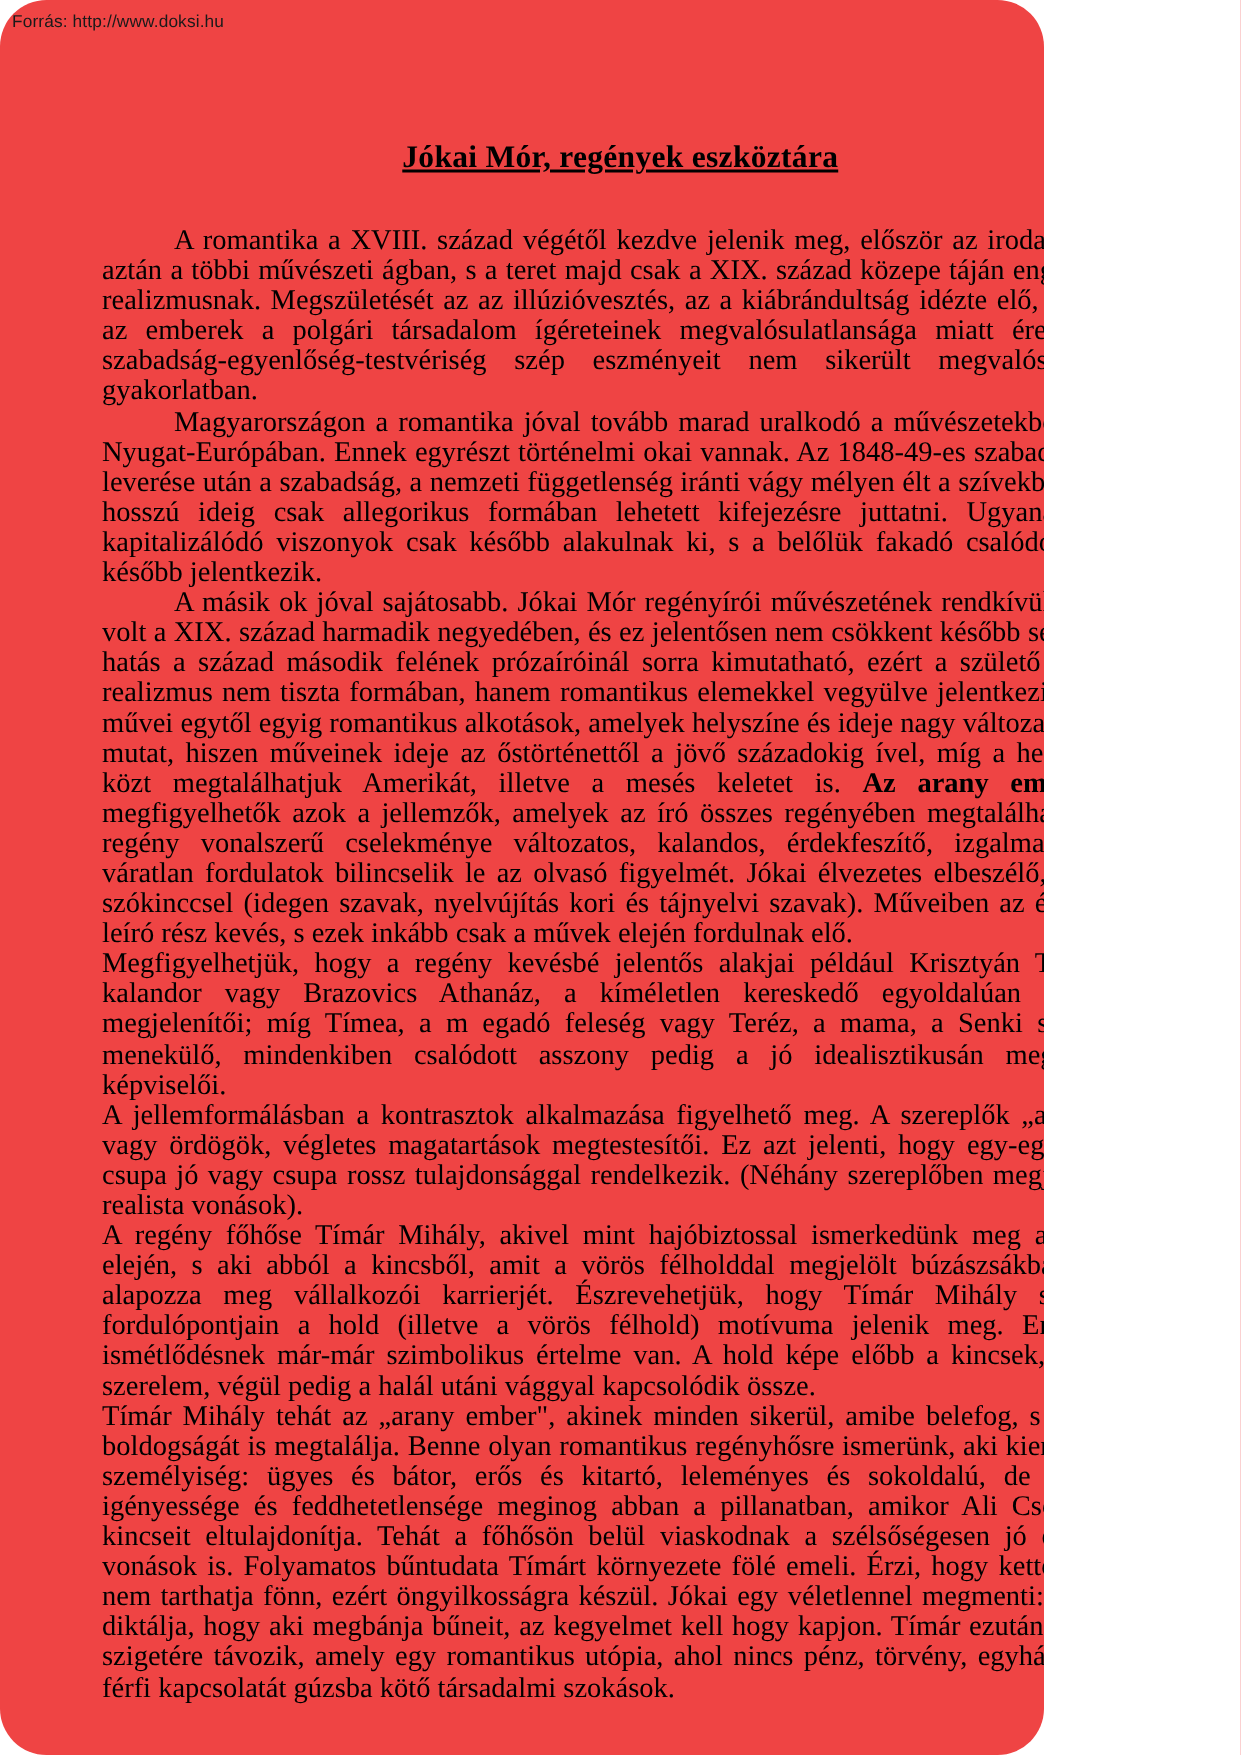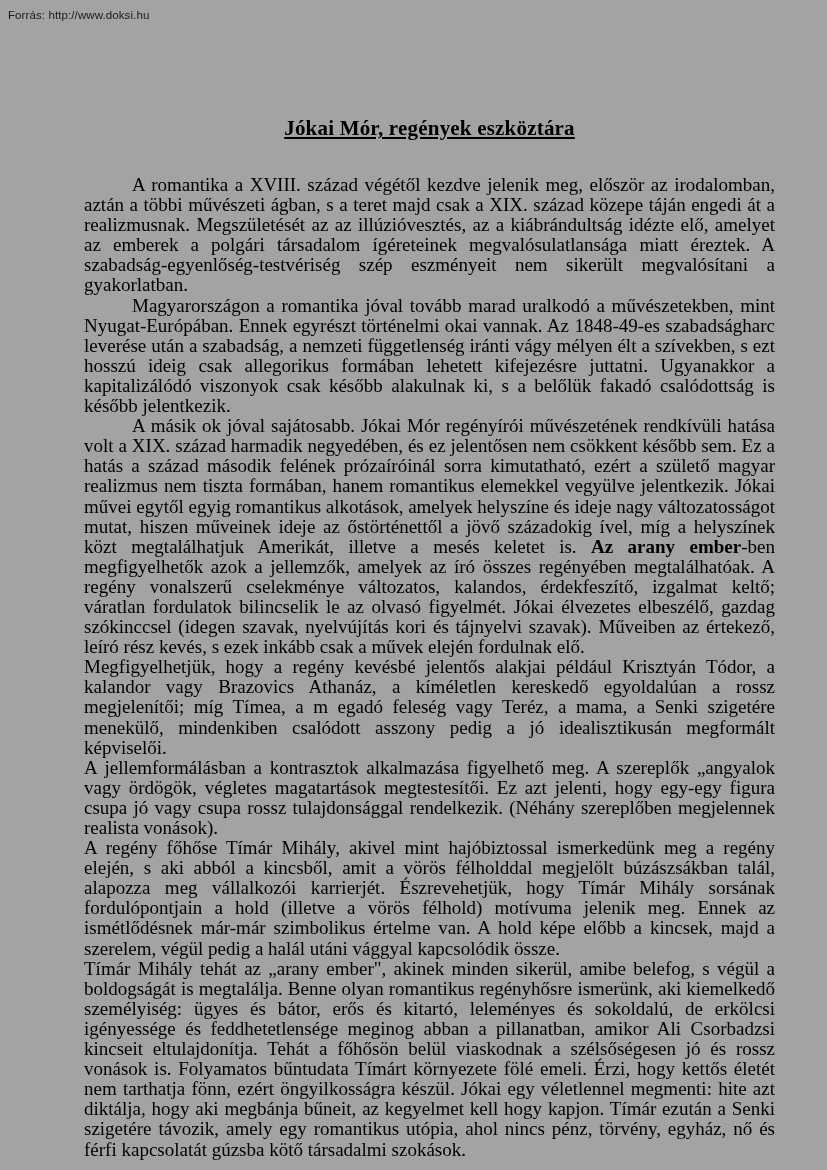--- a/index.html
+++ b/index.html
@@ -2,42 +2,42 @@
 <html><head>
 <meta charset="utf-8">
 <style>
   html, body {
     margin: 0;
     padding: 0;
     background: #ffffff;
   }
   .page {
     position: relative;
-    width: 827px;
+    width: 696px;
     height: 1170px;
-    background: #a3a3a3;
+    background: #ef4444;
     overflow: hidden;
     box-sizing: border-box;
+    border-radius: 31px;
   }
   .source-header {
     position: absolute;
     left: 8px;
     top: 9px;
     font-family: "Liberation Sans", sans-serif;
     font-size: 11.5px;
     color: #1a1a1a;
     letter-spacing: 0.1px;
     white-space: nowrap;
   }
   .content {
     position: absolute;
-    left: 84px;
+    left: 68px;
     top: 92px;
     width: 691px;
-    margin-top: 24px;
   }
   .doc-title {
     font-family: "Liberation Serif", "DejaVu Serif", serif;
     font-size: 21px;
     font-weight: bold;
     text-align: center;
     text-decoration: underline;
     color: #000000;
     margin: 0 0 34px 0;
     letter-spacing: 0.2px;

